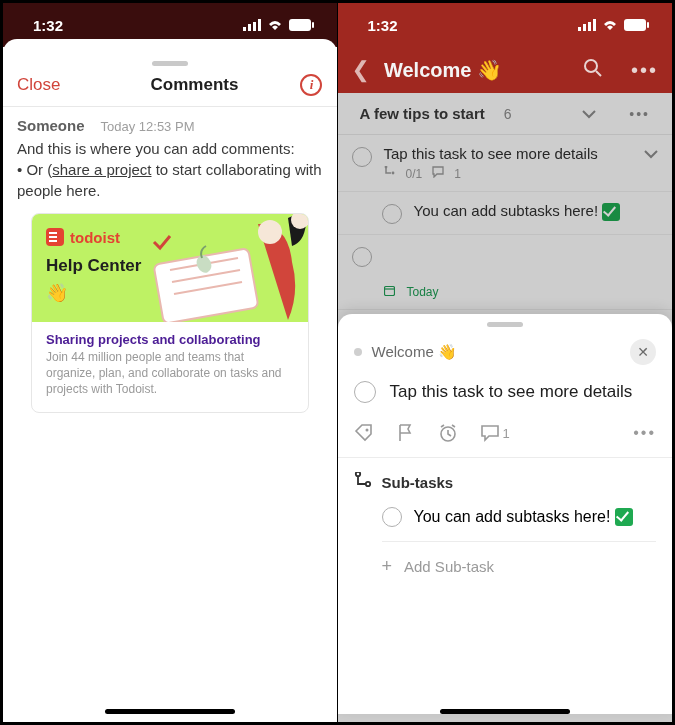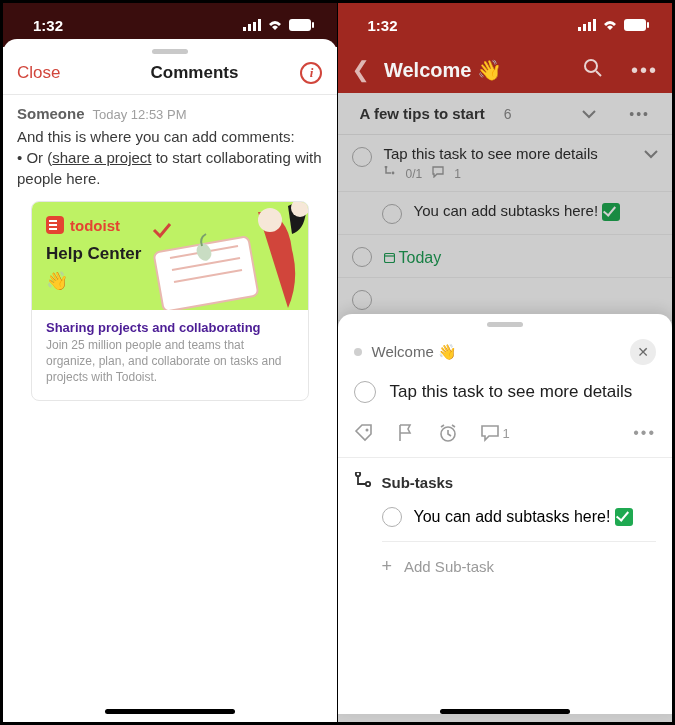--- a/index.html
+++ b/index.html
@@ -8,29 +8,29 @@
   .phone { width: 50%; height: 100%; position: relative; background: #fff; overflow: hidden; }
   .phone:first-child { border-right: 1px solid #000; }
 
   
   .status-bar { height: 44px; display: flex; justify-content: space-between; align-items: center; padding: 0 22px 0 30px; font-size: 15px; font-weight: 600; color: #fff; }
   .status-right { display: flex; align-items: center; gap: 6px; }
   .signal-icon, .wifi-icon, .battery-icon { display: inline-flex; align-items: center; }
 
   
   .p1 .status-bar { background: #3a0d0d; }
-  .p1 .modal-area { background: #fff; height: calc(100% - 44px); border-top-left-radius: 14px; border-top-right-radius: 14px; margin-top: -8px; position: relative; padding-top: 6px; }
+  .p1 .modal-area { background: #fff; height: calc(100% - 44px); border-top-left-radius: 14px; border-top-right-radius: 14px; margin-top: -8px; position: relative; padding-top: 18px; }
   .grabber { width: 36px; height: 5px; background: #c9c9c9; border-radius: 3px; margin: 4px auto 2px; }
   .modal-header { display: flex; align-items: center; justify-content: space-between; padding: 6px 14px 10px; border-bottom: 1px solid #e8e8e8; }
   .modal-close { color: #d1453b; font-size: 17px; font-weight: 400; }
   .modal-title { font-size: 17px; font-weight: 600; color: #202020; margin-left: 28px; }
   .info-circle { width: 22px; height: 22px; border: 2px solid #d1453b; border-radius: 50%; display: inline-flex; align-items: center; justify-content: center; color: #d1453b; font-style: italic; font-family: serif; font-weight: 700; font-size: 13px; }
 
   .comment-block { padding: 10px 14px 0; }
-  .comment-head { display: flex; gap: 8px; align-items: baseline; margin-bottom: 4px; }
+  .comment-head { display: flex; gap: 16px; align-items: baseline; margin-bottom: 4px; }
   .comment-author { font-weight: 700; color: #606060; font-size: 15px; }
   .comment-time { color: #9e9e9e; font-size: 13px; }
   .comment-body { color: #3a3a3a; font-size: 15px; line-height: 1.4; }
   .comment-body a { color: #3a3a3a; text-decoration: underline; }
 
   .card { margin: 12px 14px 0; border: 1px solid #e6e6e6; border-radius: 8px; overflow: hidden; }
   .card-hero { background: #bef264; padding: 14px 14px 16px; position: relative; height: 108px; }
   .brand-row { display: flex; align-items: center; gap: 6px; margin-bottom: 10px; }
   .brand-mark { width: 18px; height: 18px; background: #e44332; border-radius: 4px; position: relative; }
   .brand-mark::before { content: ""; position: absolute; left: 3px; top: 4px; width: 8px; height: 2px; background: #fff; box-shadow: 0 4px 0 #fff, 0 8px 0 #fff; }
@@ -65,21 +65,21 @@
   .chev, .dots { color: #8a8a8a; font-size: 14px; }
   .dots { letter-spacing: 2px; }
 
   .task { display: flex; gap: 12px; padding: 10px 14px; border-bottom: 1px solid #ececec; }
   .task .circle { width: 20px; height: 20px; border: 1.5px solid #b0b0b0; border-radius: 50%; margin-top: 2px; flex: none; }
   .task-main { flex: 1; }
   .task-title { color: #303030; font-size: 15px; }
   .task-meta { display: flex; gap: 10px; color: #9a9a9a; font-size: 12px; align-items: center; margin-top: 4px; }
   .task .extra { color: #8a8a8a; }
   .subtask { padding-left: 44px; border-bottom: 1px solid #ececec; }
-  .today-tag { color: #1f9d55; font-size: 16px; display: inline-flex; align-items: center; gap: 4px; }
+  .today-tag { color: #1f9d55; font-size: 12px; display: inline-flex; align-items: center; gap: 12px; margin-top: 36px; }
   .calendar-badge { font-size: 14px; }
   .plus-badge { font-weight: 900; color: #303030; }
 
   
   .sheet { position: absolute; left: 0; right: 0; bottom: 8px; height: 400px; background: #fff; border-top-left-radius: 14px; border-top-right-radius: 14px; box-shadow: 0 -4px 14px rgba(0,0,0,0.12); }
   .sheet .grabber { margin-top: 8px; }
   .sheet-crumb { display: flex; align-items: center; padding: 10px 16px 8px; gap: 10px; }
   .crumb-dot { width: 8px; height: 8px; background: #cfcfcf; border-radius: 50%; }
   .crumb-text { color: #6a6a6a; font-size: 15px; }
   .crumb-close { margin-left: auto; width: 26px; height: 26px; border-radius: 50%; background: #ececec; display: inline-flex; align-items: center; justify-content: center; color: #6a6a6a; font-size: 14px; }
@@ -176,21 +176,21 @@
                 <circle cx="142" cy="18" r="12" fill="#f6e7d8"></circle>
                 <path d="M160 4 q10 -6 18 6 q-2 18 -14 22" fill="#1a1a1a"></path>
                 <circle cx="172" cy="6" r="9" fill="#f6e7d8"></circle>
                 <ellipse cx="76" cy="50" rx="7" ry="9" fill="#c9ddc3" transform="rotate(-24 76 50)"></ellipse>
                 <path d="M74 44 q-3 -8 4 -12" stroke="#7aa06d" stroke-width="2" fill="none"></path>
               </svg>
             </div>
           </div>
           <div class="card-meta">
             <div class="card-sub">Sharing projects and collaborating</div>
-            <div class="card-desc">Join 25 million people and teams that organize, plan, and collaborate on tasks and projects with Todoist.</div>
+            <div class="card-desc">Join 44 million people and teams that organize, plan, and collaborate on tasks and projects with Todoist.</div>
           </div>
         </div>
       </div>
     </div>
     <div class="home-indicator"></div>
   </div>
 
   <div class="phone p2">
     <div class="status-bar">
       <span>1:32</span>

